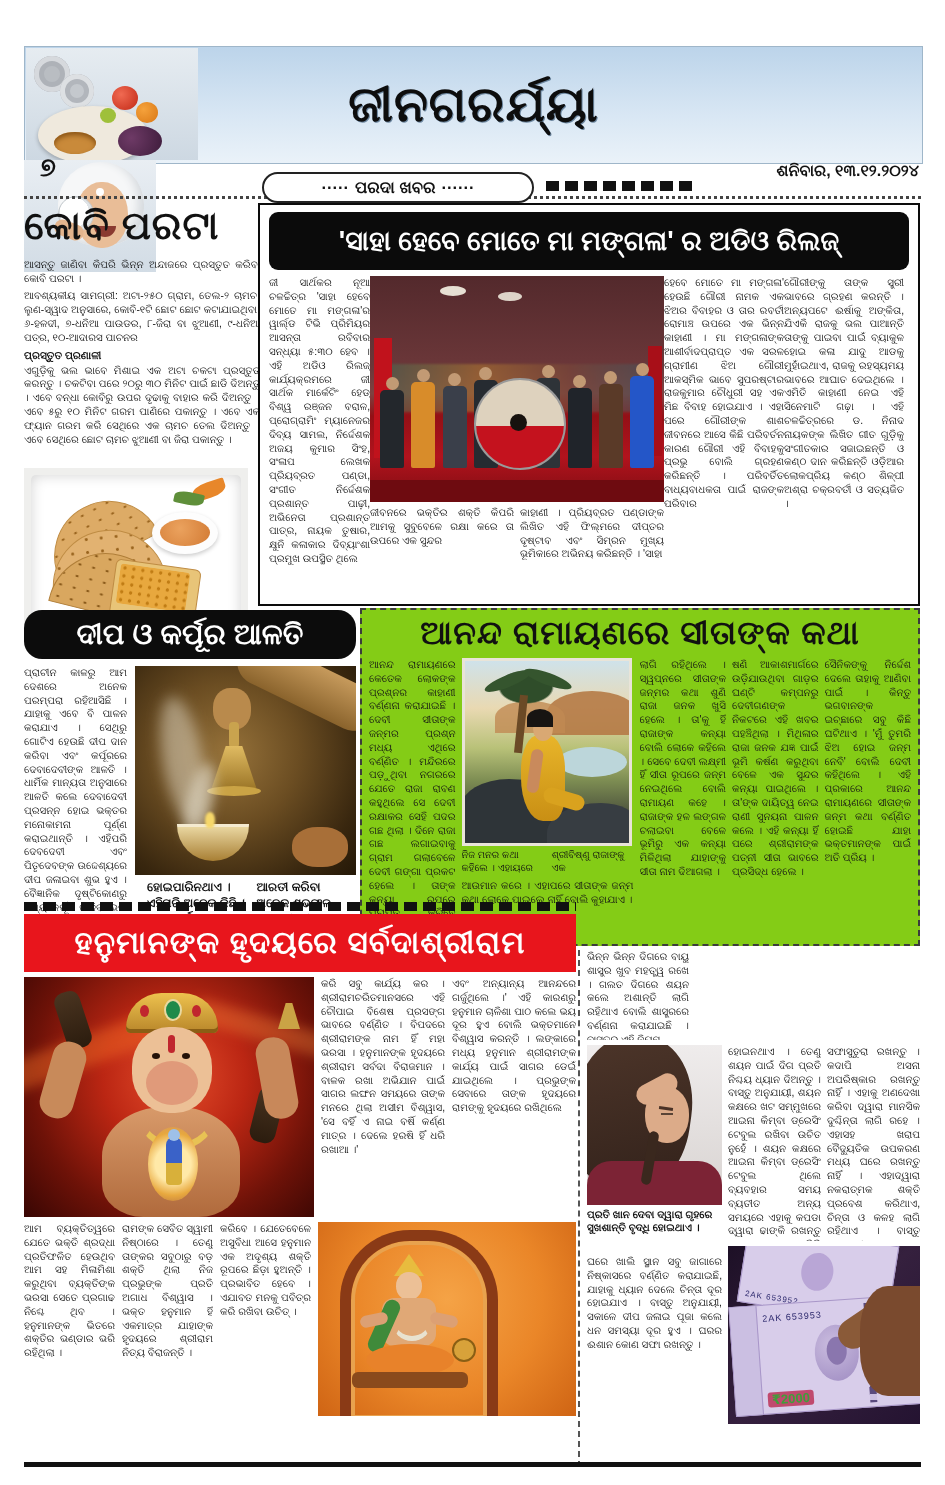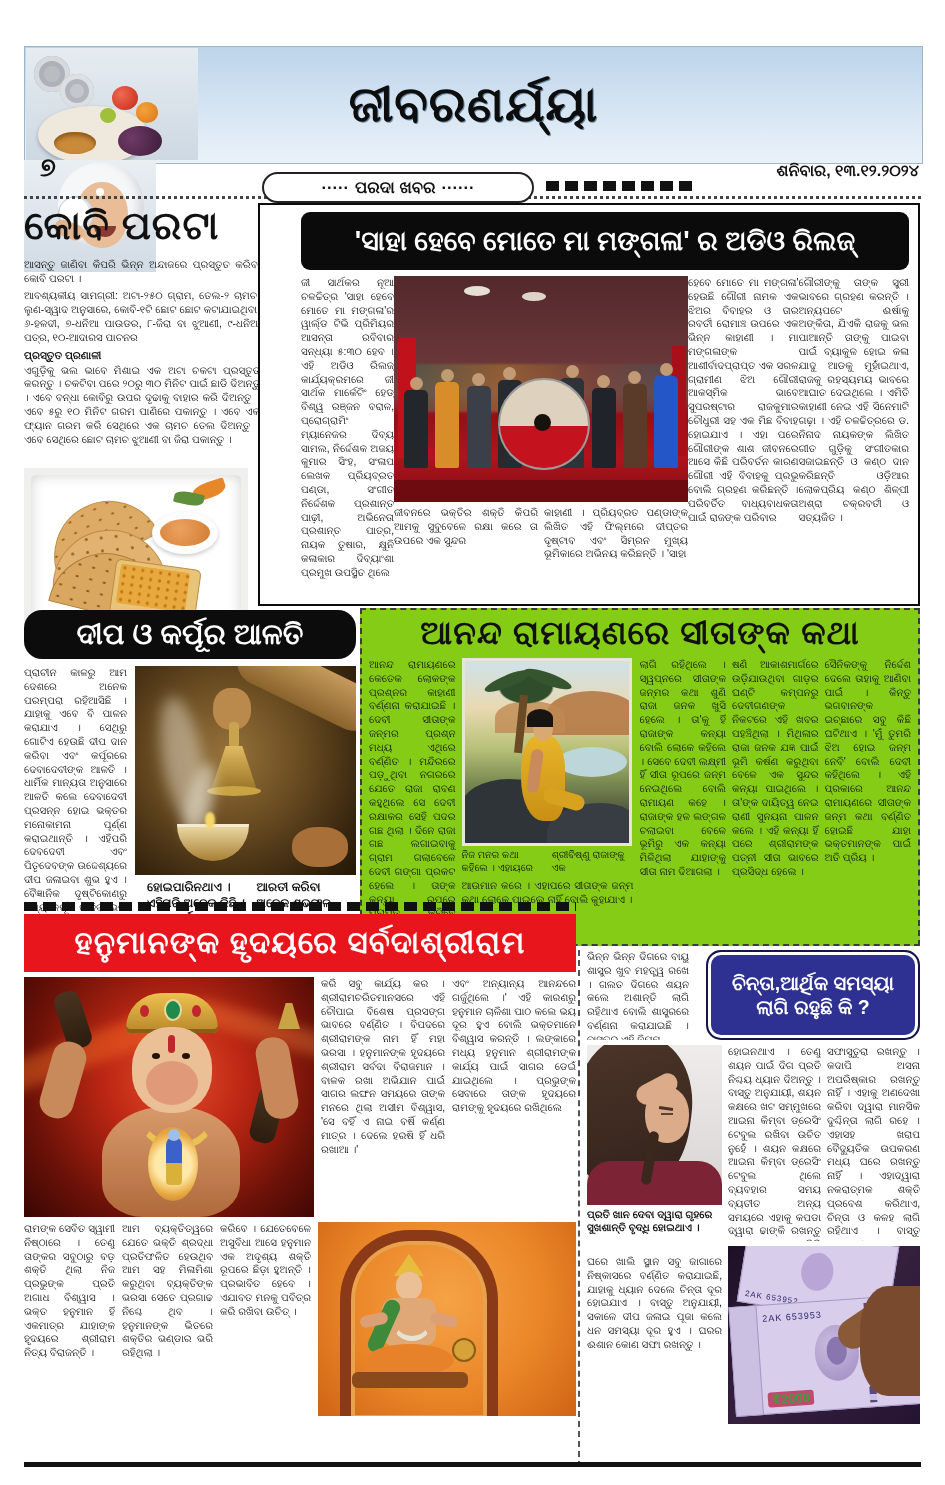--- a/index.html
+++ b/index.html
@@ -21,21 +21,21 @@
   .recipe{left:24px;top:202px;width:236px;}
   .recipe-h{font-size:39px;font-weight:bold;line-height:1.02;margin:4px 0 12px 0;letter-spacing:1px;}
   .recipe .body-txt{margin-bottom:4px;}
   .method-label{font-size:10.6px;font-weight:bold;margin:2px 0;}
 
   
   .pill{left:262px;top:172px;width:268px;height:27px;border:2px solid #222;border-radius:16px;background:#fff;
         display:flex;align-items:center;justify-content:center;gap:6px;font-weight:bold;font-size:16.5px;z-index:3;}
   .sq-dashes{background:repeating-linear-gradient(90deg,#111 0 13px,transparent 13px 19px);}
   .dash1{left:546px;top:181px;width:148px;height:10px;}
-  .filmbox{left:258px;top:203px;width:662px;height:403px;border:2px solid #0c0c0c;background:#fff;box-sizing:border-box;padding-left:32px;}
+  .filmbox{left:258px;top:203px;width:662px;height:403px;border:2px solid #0c0c0c;background:#fff;box-sizing:border-box;}
   .film-headbar{margin:7px 9px 6px 9px;height:58px;border-radius:9px;background:#0b0b0b;color:#fff;
         display:flex;align-items:center;justify-content:center;font-size:27px;font-weight:bold;}
   .film-body{display:flex;padding:0 9px;height:318px;}
   .film-c1{width:101px;height:100%;}
   .film-mid{width:294px;display:flex;flex-direction:column;}
   .film-under{display:flex;gap:6px;margin-top:4px;height:86px;}
   .film-under .body-txt{flex:1;}
   .film-c4,.film-c5{width:120px;height:100%;}
 
   
@@ -60,21 +60,21 @@
   .dash2{height:9px;margin-bottom:3px;}
   .redbar{height:58px;background:#e8151c;color:#fff;display:flex;align-items:center;justify-content:center;
           font-size:31px;font-weight:bold;letter-spacing:1px;margin-bottom:5px;}
   .hanu-row1{display:flex;gap:7px;height:240px;}
   .hanu-row2{display:flex;gap:7px;margin-top:5px;height:194px;}
   .hanu-row1 .body-txt{flex:1;}
   .hanu-row2 .body-txt{width:91px;flex:none;}
 
   
   .vastu{left:578px;top:950px;width:342px;border-left:2px dashed #555;padding-left:7px;box-sizing:border-box;}
-  .vastu-row1{display:flex;gap:17px;height:90px;}
+  .vastu-row1{display:flex;gap:17px;height:90px;flex-direction:column;}
   .vastu-ltop{width:102px;height:100%;}
   .bluebox{flex:1;background:#2e3192;border:2px solid #15154d;border-radius:15px;box-shadow:inset 0 0 0 3px #fff;
            color:#fff;display:flex;align-items:center;justify-content:center;text-align:center;
            font-size:19.5px;font-weight:bold;line-height:1.25;padding:2px 6px;box-sizing:border-box;}
   .vastu-row2{display:flex;gap:6px;margin-top:5px;}
   .vastu-left{width:135px;flex:none;}
   .vastu-cap{font-size:10.3px;font-weight:600;line-height:1.3;height:44px;overflow:hidden;margin:3px 0;}
   .vastu-lbot{height:212px;}
   .vastu-right{flex:1;display:flex;flex-direction:column;}
   .vastu-cols{display:flex;gap:6px;height:196px;}
@@ -107,21 +107,21 @@
     <div class="ph ph-banner-left abs" style="left:1px;top:1px;">
       <div class="abs" style="left:8px;top:8px;width:36px;height:36px;border-radius:50%;background:#b9bdc2;box-shadow:inset 0 0 0 5px #d6d9dd, inset 0 0 0 10px #aeb2b8;"></div>
       <div class="abs" style="left:34px;top:26px;width:34px;height:34px;border-radius:50%;background:#c4c8cd;box-shadow:inset 0 0 0 5px #dde0e3, inset 0 0 0 10px #b2b6bc;"></div>
       <div class="abs" style="left:12px;top:58px;width:110px;height:58px;border-radius:50%;background:#efe9dd;box-shadow:0 2px 4px rgba(0,0,0,.25);"></div>
       <div class="abs" style="left:86px;top:38px;width:26px;height:24px;border-radius:50%;background:radial-gradient(circle at 35% 35%,#f06a52,#c22815);"></div>
       <div class="abs" style="left:110px;top:54px;width:22px;height:21px;border-radius:50%;background:radial-gradient(circle at 35% 35%,#f5a23c,#d97714);"></div>
       <div class="abs" style="left:74px;top:60px;width:16px;height:15px;border-radius:50%;background:#9fc03a;"></div>
       <div class="abs" style="left:92px;top:78px;width:44px;height:30px;border-radius:50%;background:radial-gradient(circle at 30% 40%,#6e3a66,#3c1b3a);"></div>
       <div class="abs" style="left:28px;top:84px;width:42px;height:22px;border-radius:50%;background:#c98a3a;box-shadow:inset 0 3px 5px #8a5416;"></div>
     </div>
-    <div class="masthead">ଜୀବରଣର୍ଯ୍ୟା</div>
+    <div class="masthead">ଜୀନଗରର୍ଯ୍ୟା</div>
     <div class="ph ph-banner-right abs" style="right:1px;top:1px;">
       <div class="abs" style="left:34px;top:2px;width:86px;height:84px;border-radius:50% 50% 45% 45%;background:#f6f7f8;box-shadow:inset -6px -4px 10px #d6dade;"></div>
       <div class="abs" style="left:52px;top:22px;width:52px;height:66px;border-radius:48%;background:#e9bd97;"></div>
       <div class="abs" style="left:70px;top:66px;width:22px;height:11px;border-radius:0 0 22px 22px;background:#8a3a30;"></div>
       <div class="abs" style="left:34px;top:36px;width:34px;height:34px;border-radius:50%;background:radial-gradient(circle at 45% 45%,#ffffff 0 55%,#dfe3e6 56% 100%);border:1px solid #c3c9cd;"></div>
       <div class="abs" style="left:30px;top:62px;width:30px;height:16px;border-radius:8px;background:#e3b48d;transform:rotate(20deg);"></div>
       <div class="abs" style="left:72px;top:28px;width:8px;height:8px;border-radius:50%;background:#fff;"></div>
     </div>
   </div>
   <div class="abs page-num">୭</div>
@@ -294,43 +294,42 @@
         <div class="abs" style="left:112px;top:132px;width:72px;height:34px;border-radius:0 0 60px 60px;border-bottom:7px solid #e8c254;border-left:5px solid transparent;border-right:5px solid transparent;"></div>
         <div class="abs" style="left:124px;top:150px;width:50px;height:74px;border-radius:50%;background:radial-gradient(circle,#ffe9a8 0 40%,#e8a83e 70%,transparent 100%);"></div>
         <div class="abs" style="left:142px;top:160px;width:16px;height:48px;border-radius:8px 8px 4px 4px;background:linear-gradient(180deg,#3a62c8 0 55%,#d8b03a 55% 100%);"></div>
         <div class="abs" style="left:144px;top:152px;width:12px;height:12px;border-radius:50%;background:#9ec0e8;"></div>
         <div class="abs" style="right:14px;top:26px;width:22px;height:26px;clip-path:polygon(35% 0,65% 0,100% 100%,0 100%);background:#caa345;"></div>
       </div>
       <div class="body-txt">କରି ସବୁ କାର୍ଯ୍ୟ କର । ଶ୍ରୀରାମଚରିତମାନସରେ ଏହି ଚୌପାଇ ବିଶେଷ ପ୍ରସଙ୍ଗ ଭାବରେ ବର୍ଣ୍ଣିତ । ବିପଦରେ ଶ୍ରୀରାମଙ୍କ ନାମ ହିଁ ମହା ଭରସା । ହନୁମାନଙ୍କ ହୃଦୟରେ ଶ୍ରୀରାମ ସର୍ବଦା ବିରାଜମାନ । ବାଳକ ରଖା ଅଭିଯାନ ପାଇଁ ସାଗର ଲଙ୍ଘନ ସମୟରେ ତାଙ୍କ ମନରେ ଥିଲା ଅସୀମ ବିଶ୍ୱାସ, 'ସେ ବହିଁ ଏ ନାଇ ବର୍ଷି କର୍ଣ୍ଣ ମାତ୍ର । ଦେଲେ ହରଷି ହିଁ ଧରି ରଖାଆ ।'</div>
       <div class="body-txt">ଏବଂ ଅନ୍ୟାନ୍ୟ ଆନନ୍ଦରେ ଗର୍ଜୁଥିଲେ ।' ଏହି କାରଣରୁ ହନୁମାନ ଚାଳିଶା ପାଠ କଲେ ଭୟ ଦୂର ହୁଏ ବୋଲି ଭକ୍ତମାନେ ବିଶ୍ୱାସ କରନ୍ତି । ଲଙ୍କାରେ ମଧ୍ୟ ହନୁମାନ ଶ୍ରୀରାମଙ୍କ କାର୍ଯ୍ୟ ପାଇଁ ସାଗର ଡେଇଁ ଯାଇଥିଲେ । ପ୍ରଭୁଙ୍କ ସେବାରେ ତାଙ୍କ ହୃଦୟରେ ରାମଙ୍କୁ ହୃଦୟରେ ରଖିଥିଲେ</div>
     </div>
     <div class="hanu-row2">
+      <div class="body-txt">ଆମ ବ୍ୟକ୍ତିତ୍ୱରେ ଯେତେ ଭକ୍ତି ଶ୍ରଦ୍ଧା ପ୍ରତିଫଳିତ ହେଉଥିବ ଆମ ସହ ମିଳାମିଶା କରୁଥିବା ବ୍ୟକ୍ତିଙ୍କ ଭରସା ସେତେ ପ୍ରଗାଢ ନିଶ୍ଚେ ଥିବ । ହନୁମାନଙ୍କ ଭିତରେ ଶକ୍ତିର ଭଣ୍ଡାର ଭରି ରହିଥିଲା ।</div>
       <div class="body-txt">ରାମଙ୍କ ସେବିତ ସ୍ୱାମୀ ନିଷ୍ଠାରେ । ତେଣୁ ତାଙ୍କର ସବୁଠାରୁ ବଡ଼ ଶକ୍ତି ଥିଲା ନିଜ ପ୍ରଭୁଙ୍କ ପ୍ରତି ଅଗାଧ ବିଶ୍ୱାସ । ଭକ୍ତ ହନୁମାନ ହିଁ ଏକମାତ୍ର ଯାହାଙ୍କ ହୃଦୟରେ ଶ୍ରୀରାମ ନିତ୍ୟ ବିରାଜନ୍ତି ।</div>
-      <div class="body-txt">ଆମ ବ୍ୟକ୍ତିତ୍ୱରେ ଯେତେ ଭକ୍ତି ଶ୍ରଦ୍ଧା ପ୍ରତିଫଳିତ ହେଉଥିବ ଆମ ସହ ମିଳାମିଶା କରୁଥିବା ବ୍ୟକ୍ତିଙ୍କ ଭରସା ସେତେ ପ୍ରଗାଢ ନିଶ୍ଚେ ଥିବ । ହନୁମାନଙ୍କ ଭିତରେ ଶକ୍ତିର ଭଣ୍ଡାର ଭରି ରହିଥିଲା ।</div>
       <div class="body-txt">କରିବେ । ଯେତେବେଳେ ଅସୁବିଧା ଆସେ ହନୁମାନ ଏକ ଅଦୃଶ୍ୟ ଶକ୍ତି ରୂପରେ ଛିଡ଼ା ହୁଅନ୍ତି । ପ୍ରଭାବିତ ହେବେ । ଏଯାବତ ମନକୁ ପବିତ୍ର କରି ରଖିବା ଉଚିତ୍ ।</div>
       <div class="ph" style="flex:1;height:194px;background:radial-gradient(circle at 50% 40%,#f5a346 0%,#ea8628 55%,#cf6414 100%);">
         <div class="abs" style="left:22px;top:8px;width:136px;height:178px;border:11px solid #8a3a16;border-bottom:none;border-radius:70px 70px 0 0;box-shadow:inset 0 0 0 4px #e8a24e;"></div>
         <div class="abs" style="left:76px;top:32px;width:30px;height:22px;clip-path:polygon(50% 0,100% 100%,0 100%);background:#e8bc3e;"></div>
         <div class="abs" style="left:78px;top:50px;width:26px;height:28px;border-radius:48%;background:#ecc096;"></div>
         <div class="abs" style="left:64px;top:76px;width:54px;height:48px;border-radius:12px;background:#e0a876;"></div>
         <div class="abs" style="left:58px;top:76px;width:16px;height:56px;border-radius:8px;background:#3f8a3a;transform:rotate(24deg);"></div>
         <div class="abs" style="left:74px;top:80px;width:34px;height:34px;border-radius:0 0 30px 30px;border-bottom:5px solid #e8e2d0;border-left:3px solid transparent;border-right:3px solid transparent;"></div>
         <div class="abs" style="left:48px;top:122px;width:88px;height:32px;border-radius:50%;background:#e8822a;"></div>
         <div class="abs" style="left:42px;top:92px;width:28px;height:12px;border-radius:8px;background:#dca074;transform:rotate(-12deg);"></div>
         <div class="abs" style="left:112px;top:92px;width:28px;height:12px;border-radius:8px;background:#dca074;transform:rotate(12deg);"></div>
         <div class="abs" style="left:134px;top:116px;width:20px;height:20px;border-radius:50%;background:#d8a23a;border:2px solid #8a5e14;"></div>
         <div class="abs" style="left:34px;top:150px;width:116px;height:16px;border-radius:6px;background:#8a4a1c;"></div>
       </div>
     </div>
   </div>
 
   <div class="abs vastu">
     <div class="vastu-row1">
       <div class="body-txt vastu-ltop">ଭିନ୍ନ ଭିନ୍ନ ଦିଗରେ ବାୟୁ ଶାସ୍ତ୍ର ଖୁବ ମହତ୍ତ୍ୱ ରଖେ । ଗଲତ ଦିଗରେ ଶୟନ କଲେ ଅଶାନ୍ତି ଲାଗି ରହିଥାଏ ବୋଲି ଶାସ୍ତ୍ରରେ ବର୍ଣ୍ଣନା କରାଯାଇଛି । ବାସ୍ତୁର ଏହି ନିୟମ</div>
-      <div class="bluebox">ଚିନ୍ତା,ଆର୍ଥିକ ସମସ୍ୟା ଲାଗି ରହୁଛି କି ?</div>
     </div>
     <div class="vastu-row2">
       <div class="vastu-left">
         <div class="ph ph-woman">
           <div class="abs" style="left:-14px;top:-10px;width:118px;height:158px;border-radius:46%;background:linear-gradient(160deg,#4e362a,#31211a);transform:rotate(8deg);"></div>
           <div class="abs" style="left:58px;top:42px;width:44px;height:56px;border-radius:48%;background:#dcab89;"></div>
           <div class="abs" style="left:48px;top:34px;width:44px;height:20px;border-radius:10px;background:#dcab89;transform:rotate(-28deg);"></div>
           <div class="abs" style="left:72px;top:62px;width:14px;height:3px;background:#4a3226;transform:rotate(8deg);"></div>
           <div class="abs" style="left:74px;top:68px;width:12px;height:2px;background:#5a4436;"></div>
           <div class="abs" style="left:0;bottom:0;width:100%;height:44px;border-radius:24px 24px 0 0;background:#7c2335;"></div>

